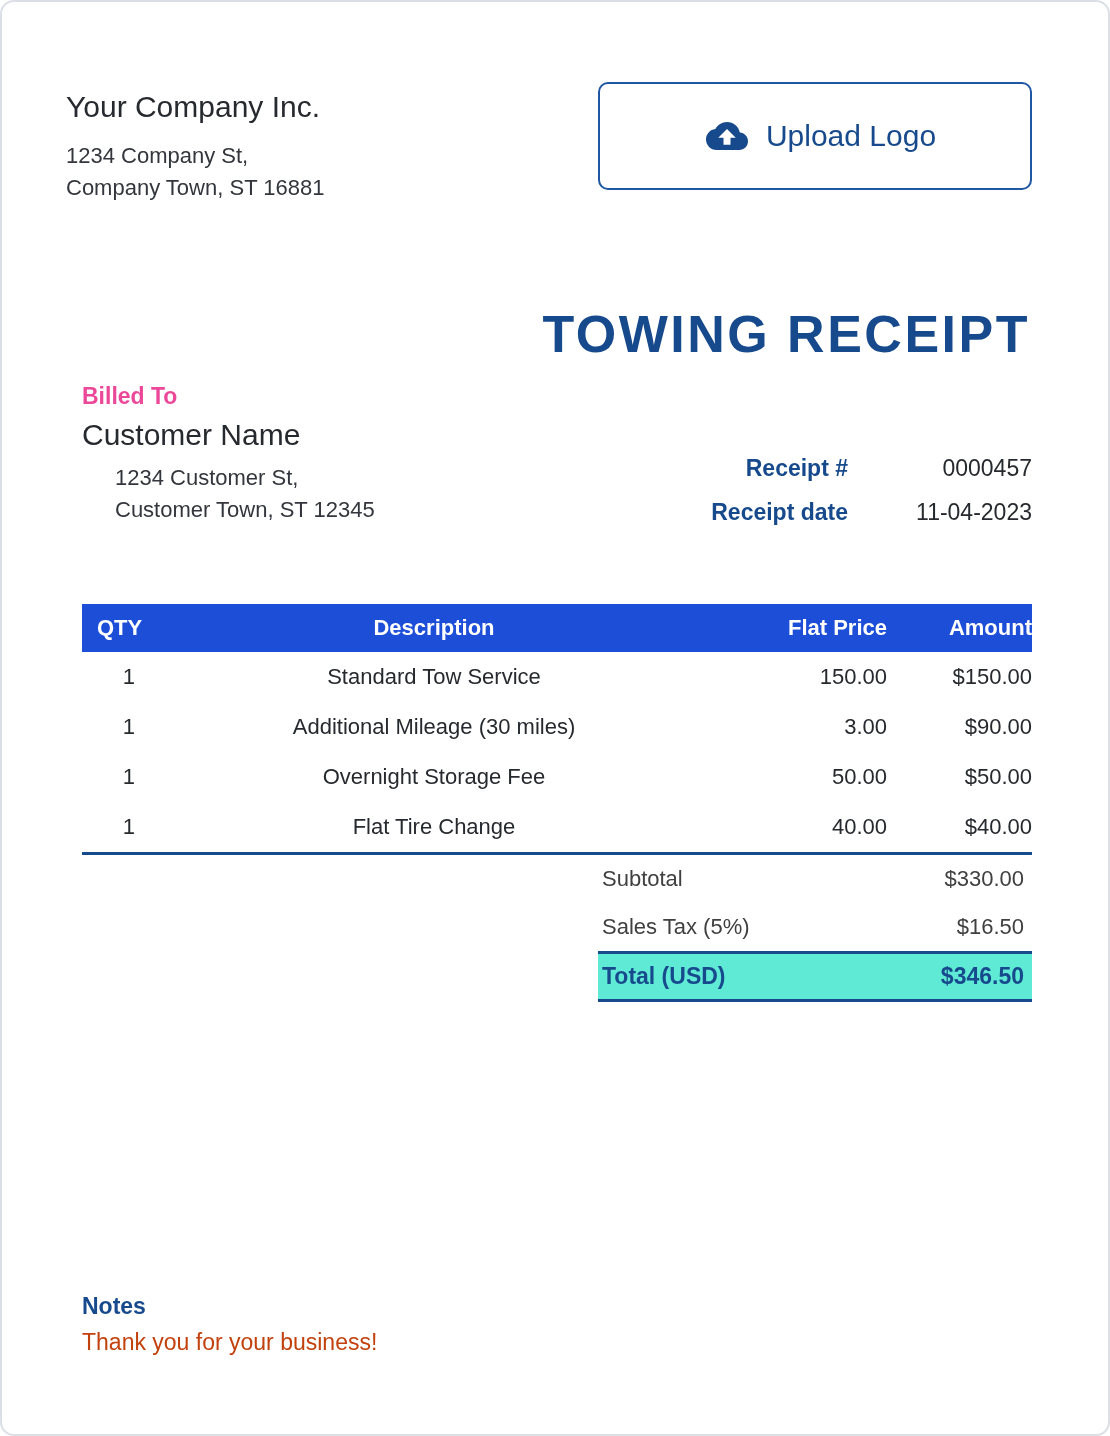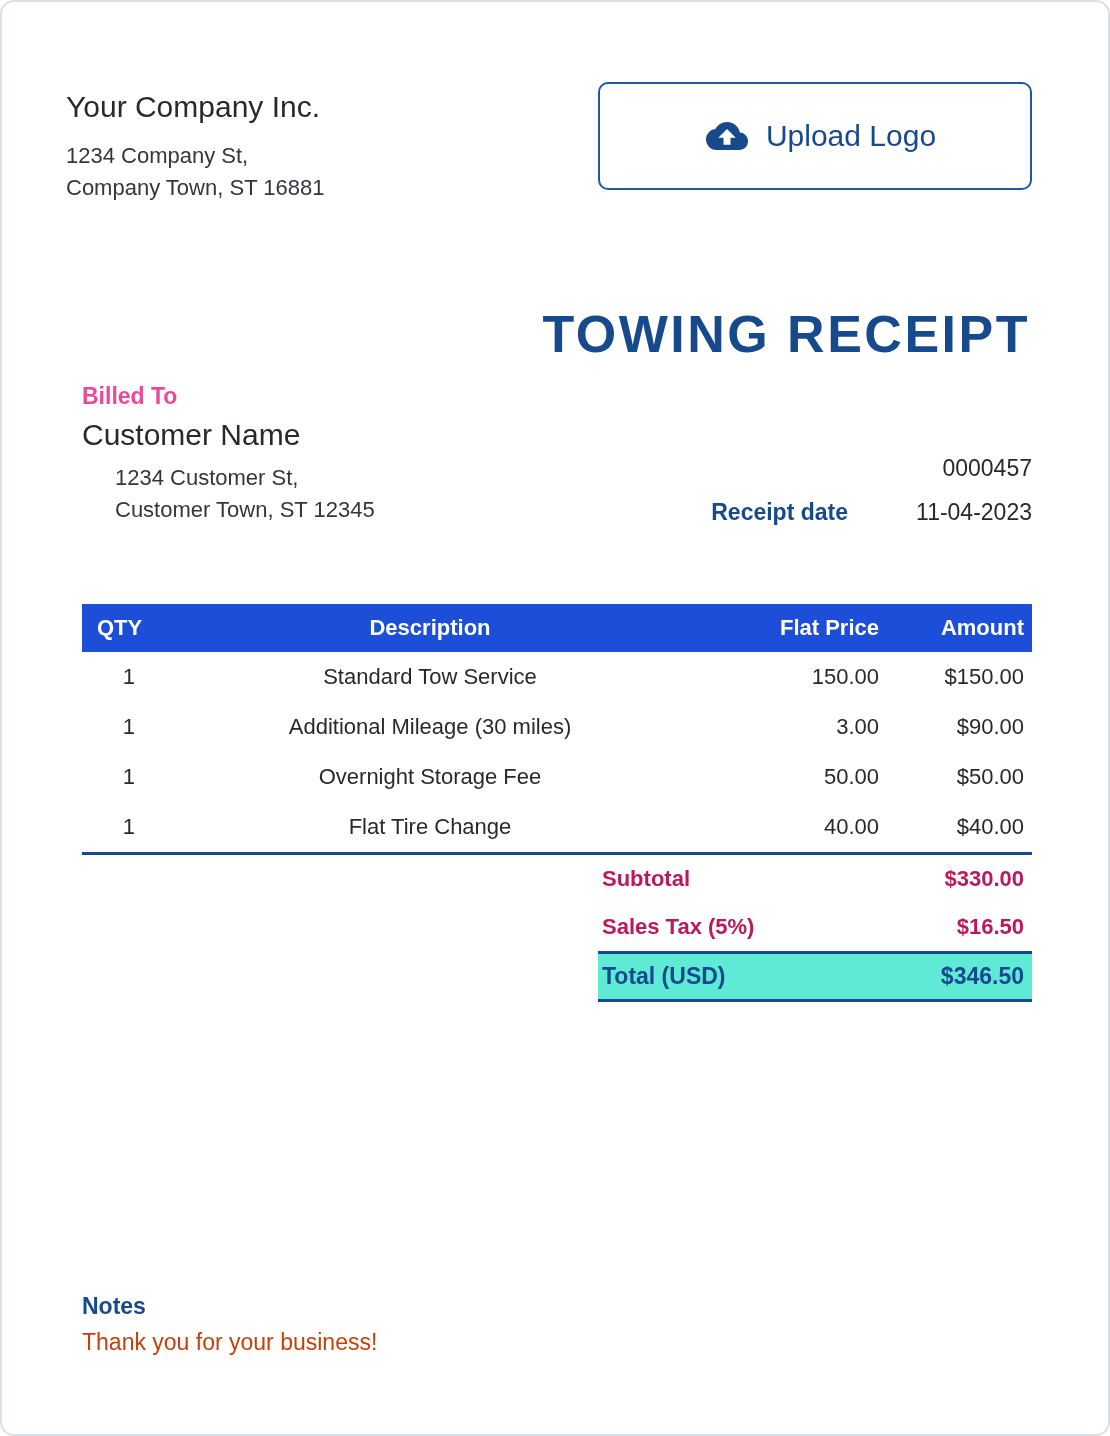--- a/index.html
+++ b/index.html
@@ -60,28 +60,28 @@
   
   .items-table { position: absolute; left: 80px; top: 602px; width: 950px; }
   .thead {
     display: flex; align-items: center; height: 48px;
     background: #1d4ed8; color: #ffffff; font-weight: 700; font-size: 22px;
   }
   .trow { display: flex; align-items: center; height: 50px; font-size: 22px; color: #26292e; }
   .c-qty  { width: 38px; margin-left: 15px; text-align: right; }
   .c-desc { flex: 1; margin-left: 16px; text-align: center; }
   .c-unit { width: 170px; text-align: right; }
-  .c-amt  { width: 145px; margin-right: 8px; text-align: right; }
+  .c-amt  { width: 145px; text-align: right; }
   .items-sep { border-top: 3px solid #174a8c; }
 
   
   .totals { position: absolute; left: 596px; top: 853px; width: 434px; }
   .tot-row {
     display: flex; justify-content: space-between; align-items: center;
-    height: 48px; padding: 0 8px 0 4px; font-size: 22px; color: #be185d; font-weight: bold;
+    height: 48px; padding: 0 8px 0 4px; font-size: 22px; color: #404040;
   }
   .tot-row.grand {
     height: 45px; background: #5eead4;
     border-top: 3px solid #174a8c; border-bottom: 3px solid #174a8c;
     font-weight: 700; font-size: 23px; color: #174a8c;
   }
 
   
   .notes-label { position: absolute; left: 80px; top: 1291px; font-size: 23px; font-weight: 700; color: #174a8c; }
   .notes-text  { position: absolute; left: 80px; top: 1327px; font-size: 23px; color: #c2410c; }
@@ -110,20 +110,21 @@
 
   <div class="billed-label">Billed To</div>
   <div class="customer-name">Customer Name</div>
   <div class="customer-addr">
     <div class="addr-line">1234 Customer St,</div>
     <div class="addr-line">Customer Town, ST 12345</div>
   </div>
 
   <div class="meta">
     <div class="meta-row">
+      <div class="meta-label">Receipt #</div>
       <div class="meta-value">0000457</div>
     </div>
     <div class="meta-row">
       <div class="meta-label">Receipt date</div>
       <div class="meta-value">11-04-2023</div>
     </div>
   </div>
 
   <div class="items-table">
     <div class="thead">

